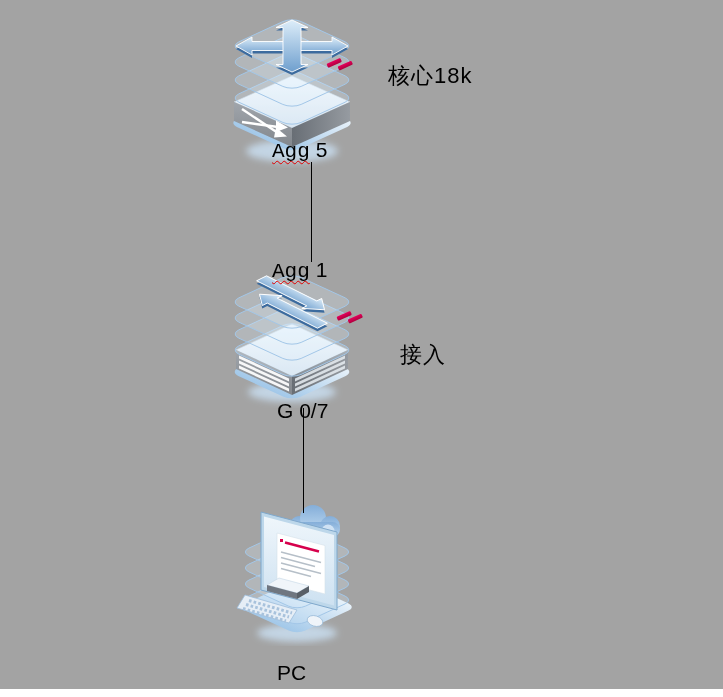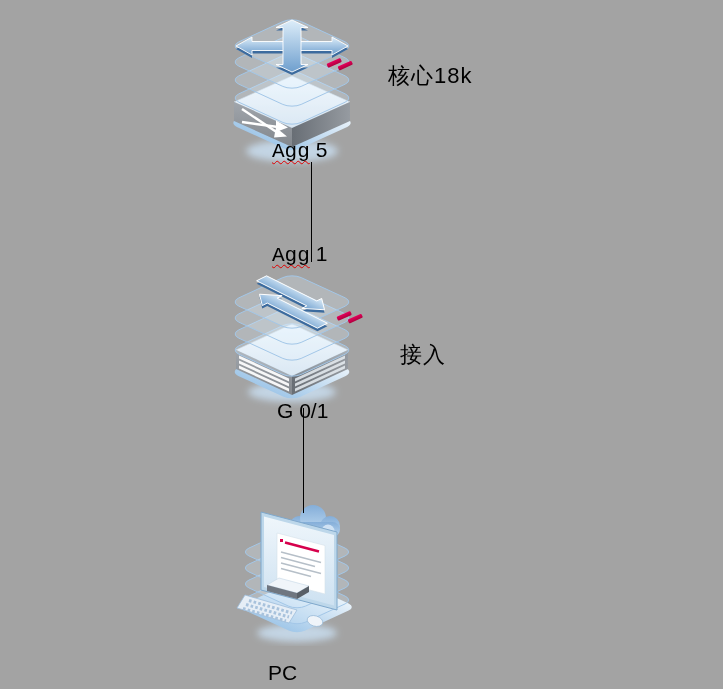--- a/index.html
+++ b/index.html
@@ -9,24 +9,24 @@
   #icon-core{left:226px;top:4px;}
   #icon-access{left:228px;top:266px;}
   #icon-pc{left:235px;top:500px;}
   .connector{position:absolute;width:1px;background:#000;z-index:3;}
   #conn-1{left:311px;top:162px;height:100px;}
   #conn-2{left:303px;top:408px;height:105px;}
   .lbl{position:absolute;color:#000;font-size:21px;white-space:nowrap;z-index:4;cursor:default;}
   .lbl.zh{font-size:22px;letter-spacing:1px;}
   #lbl-core-side{left:388px;top:61px;}
   #lbl-agg5{left:272px;top:138px;}
-  #lbl-agg1{left:272px;top:242px;}
+  #lbl-agg1{left:272px;top:258px;}
   #lbl-access-side{left:400px;top:340px;}
   #lbl-g01{left:277px;top:399px;}
-  #lbl-pc{left:268px;top:661px;}
+  #lbl-pc{left:277px;top:661px;}
   .sq{text-decoration:underline;text-decoration-style:wavy;text-decoration-color:#e00000;
       text-decoration-thickness:1px;text-underline-offset:3px;text-decoration-skip-ink:none;font-family:Liberation Mono, monospace;}
 </style>
 </head>
 <body>
 
 <div class="canvas">
 
   <svg width="0" height="0" style="position:absolute">
     <defs>
@@ -145,21 +145,21 @@
         <path d="M55,5 L-16,5 L-16,-2 L-34,12 L-16,26 L-16,19 L55,19 Z" vector-effect="non-scaling-stroke"></path>
       </g>
     </g>
     <g fill="url(#gRed)" transform="translate(121,52) rotate(-24)">
       <rect x="-11" y="-6" width="15" height="4.2" rx="1"></rect>
       <rect x="-2" y="1" width="15" height="4.2" rx="1"></rect>
     </g>
   </svg>
 
   <div class="lbl zh" id="lbl-access-side">接入</div>
-  <div class="lbl" id="lbl-g01">G 0/1</div>
+  <div class="lbl" id="lbl-g01">G 0/7</div>
 
   <div class="connector" id="conn-2"></div>
 
   <svg id="icon-pc" class="icon" width="124" height="146" viewBox="0 0 124 146">
     <ellipse cx="62" cy="133" rx="40" ry="9" fill="#c9def0" opacity="0.85" filter="url(#blurSoft)"></ellipse>
     <rect x="-42" y="-42" width="84" height="84" rx="11" transform="translate(62,107) scale(1,0.46) rotate(45)" fill="url(#gBase)"></rect>
     <g fill="#dfeefb" fill-opacity="0.25" stroke="#a3c7e8">
       <rect x="-40" y="-40" width="80" height="80" rx="12" vector-effect="non-scaling-stroke" transform="translate(62,100) scale(1,0.46) rotate(45)"></rect>
       <rect x="-40" y="-40" width="80" height="80" rx="12" vector-effect="non-scaling-stroke" transform="translate(62,84) scale(1,0.46) rotate(45)"></rect>
       <rect x="-40" y="-40" width="80" height="80" rx="12" vector-effect="non-scaling-stroke" transform="translate(62,68) scale(1,0.46) rotate(45)"></rect>

